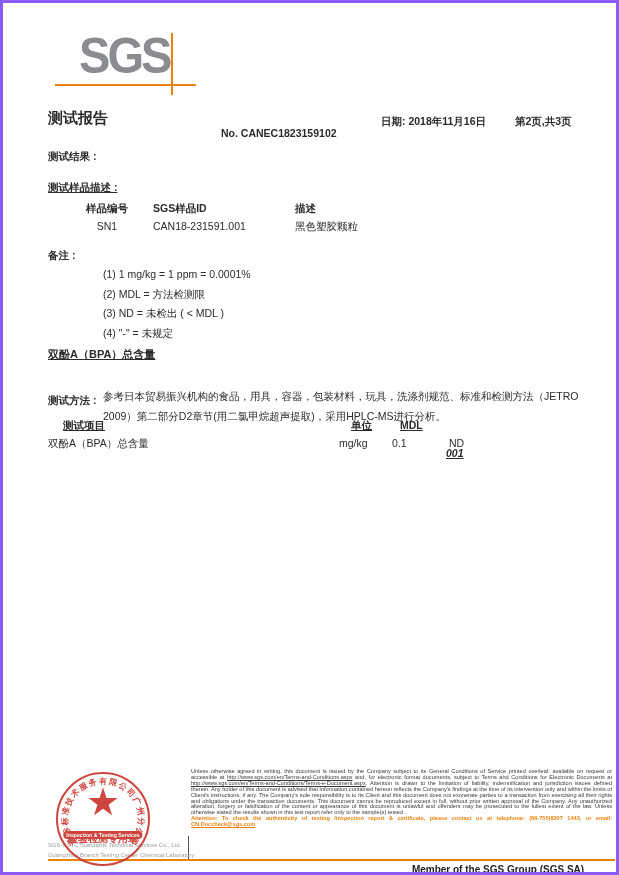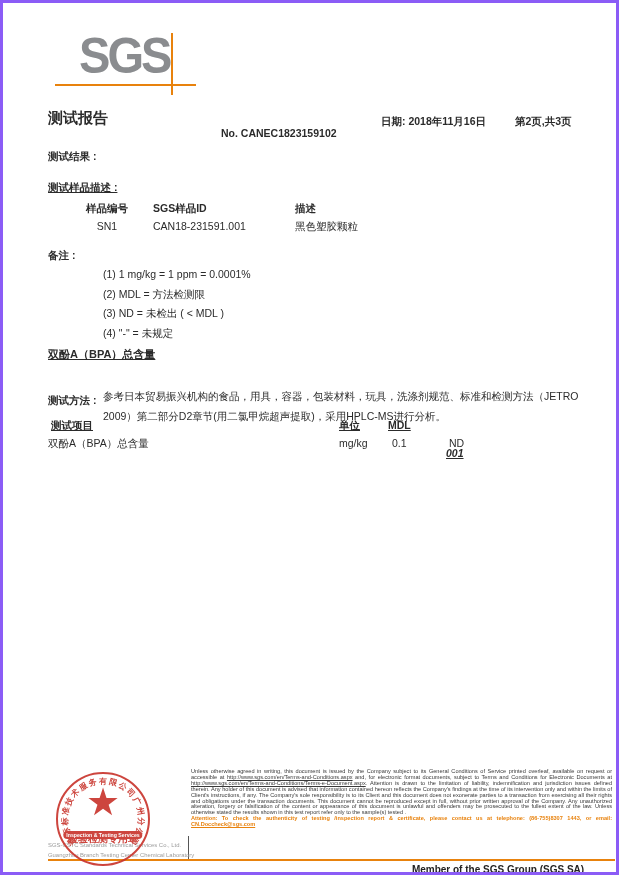--- a/index.html
+++ b/index.html
@@ -31,21 +31,21 @@
   .sample-table .h{font-weight:bold;}
   .sample-table .c1{text-align:center;}
   .sample-table .c2{text-align:left;}
   .sample-table .c3{text-align:left;padding-left:14px;}
   
   .remarks{position:absolute;left:100px;top:262px;font-size:10.5px;line-height:19.5px;}
   
   .method-text{position:absolute;left:100px;top:371px;width:484px;font-size:10.5px;line-height:20px;margin-top:12px;}
   
   .rt{position:absolute;font-size:10.5px;}
-  .rt-h{font-weight:bold;text-decoration:underline;}
+  .rt-h{font-weight:bold;text-decoration:underline;margin-left:12px;}
   .rt-h-i{font-style:italic;font-weight:600;text-decoration:underline;margin-top:28px;}
   
   .legal{position:absolute;left:188px;top:766px;width:421px;font-size:5.6px;
     line-height:5.9px;color:#3a3a3a;text-align:justify;}
   .legal a,.u{text-decoration:underline;color:inherit;}
   .attention{color:#e8820d;font-weight:bold;}
   .addr-divider{position:absolute;left:185px;top:833px;width:1px;height:23px;background:#555;}
   .addr{position:absolute;left:190px;top:834px;width:420px;white-space:pre;color:#222;}
   .addr .en{font-size:5.6px;line-height:9px;}
   .company{position:absolute;left:45px;width:145px;font-size:5.9px;color:#9b9b9b;white-space:nowrap;z-index:1;}

